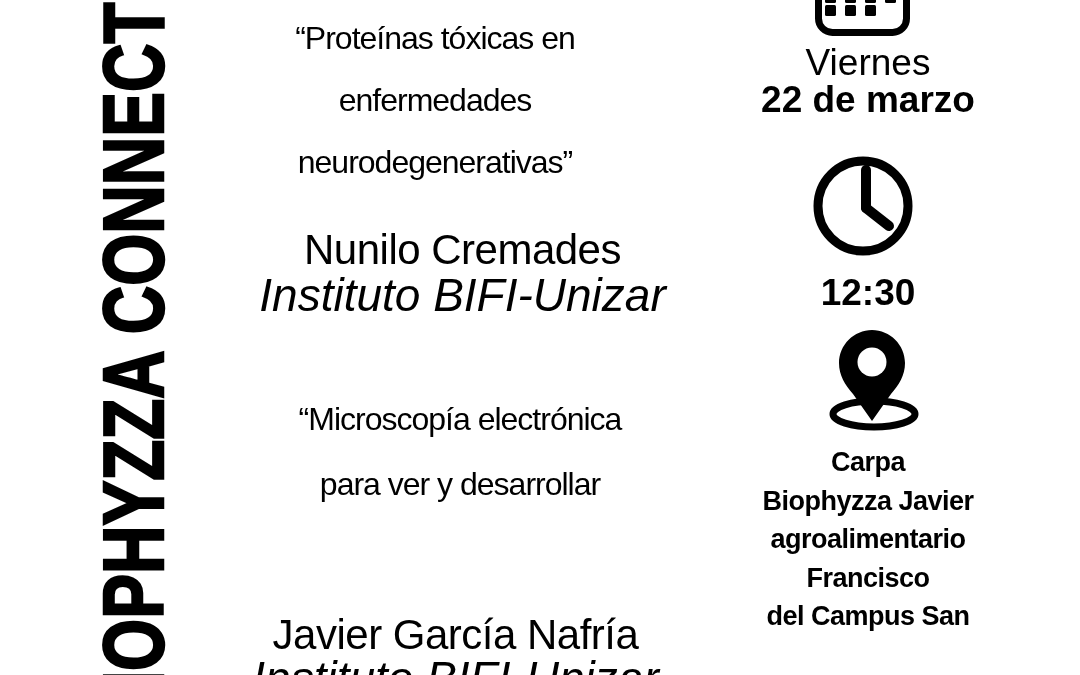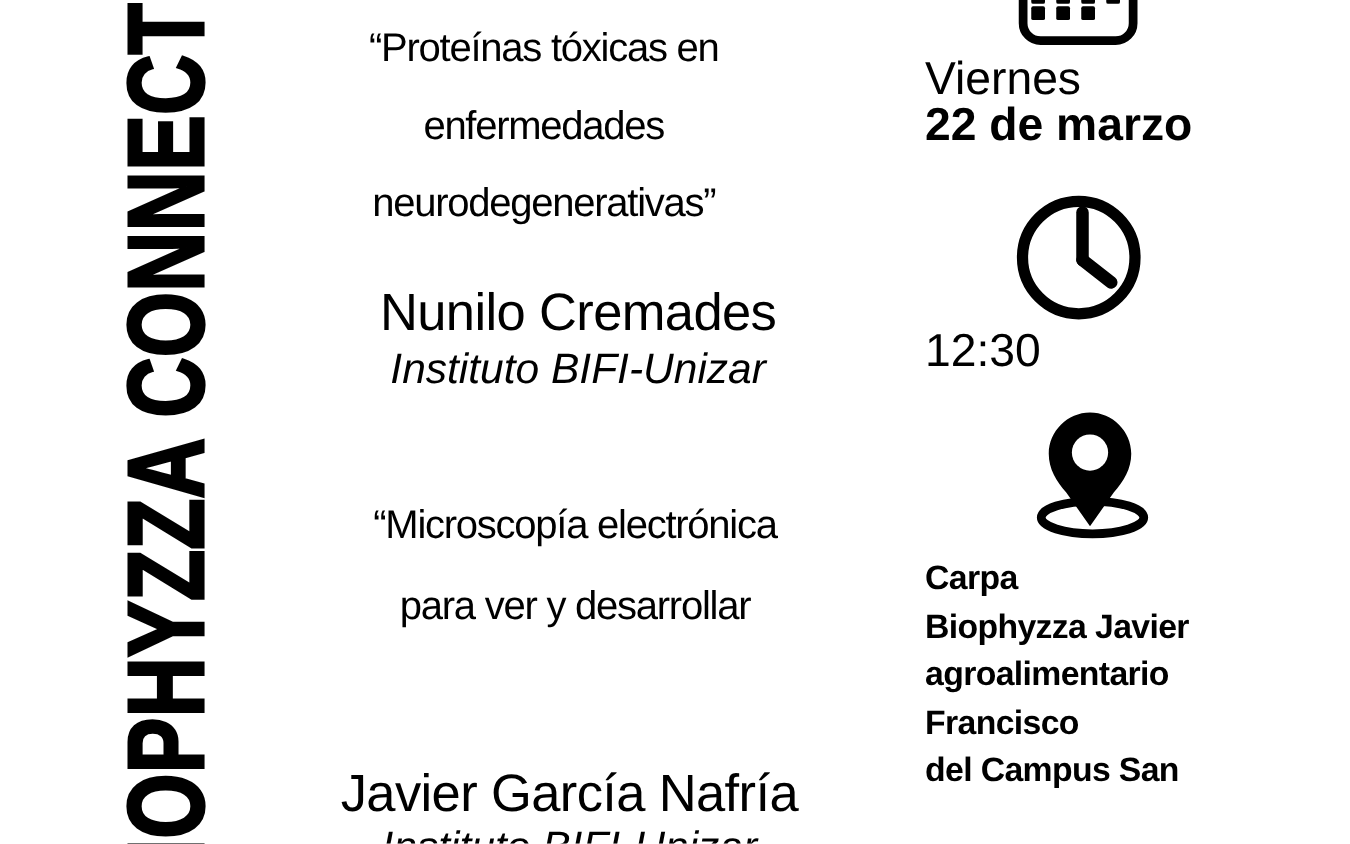--- a/index.html
+++ b/index.html
@@ -39,31 +39,31 @@
     font-size:42px;
     line-height:40px;
     letter-spacing:-0.5px;
   }
   .speaker-name-1{left:175px;top:230px;width:575px;}
   .speaker-name-2{left:168px;top:615px;width:575px;}
   .speaker-affiliation{
     position:absolute;
     text-align:center;
     font-style:italic;
-    font-size:34px;
+    font-size:46px;
     line-height:34px;
   }
   .speaker-affiliation-1{left:175px;top:278px;width:575px;}
   .speaker-affiliation-2{left:168px;top:661px;width:575px;}
   
-  .info-text{position:absolute;left:740px;width:256px;text-align:left;}
+  .info-text{position:absolute;left:740px;width:256px;text-align:center;}
   .date-block{top:44px;font-size:37px;line-height:37px;}
   .date-day{font-weight:400;}
   .date-date{font-weight:700;}
-  .time-block{top:262px;font-size:37px;line-height:37px;font-weight:400;}
+  .time-block{top:274px;font-size:37px;line-height:37px;font-weight:700;}
   .location-block{top:443px;font-size:27px;line-height:38.5px;font-weight:700;letter-spacing:-0.5px;}
   .icon{position:absolute;}
   .calendar-icon{left:810px;top:-64px;}
   .clock-icon{left:808px;top:151px;}
   .pin-icon{left:828px;top:326px;}
 </style>
 </head>
 <body>
 
 <div class="poster">

